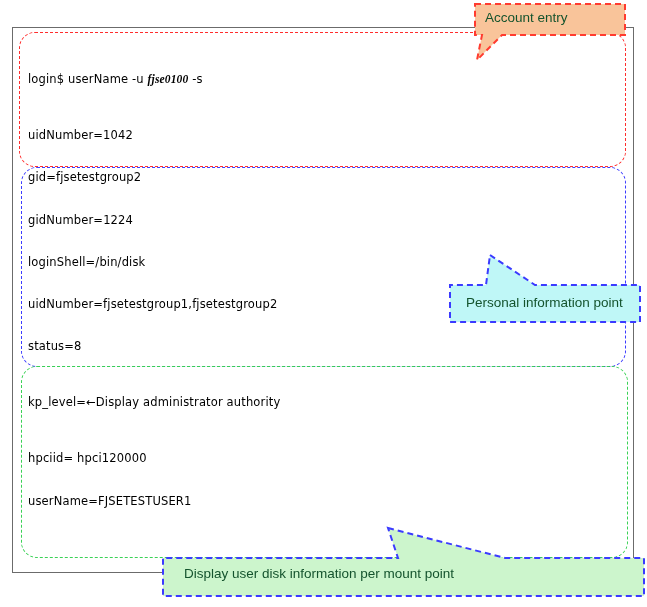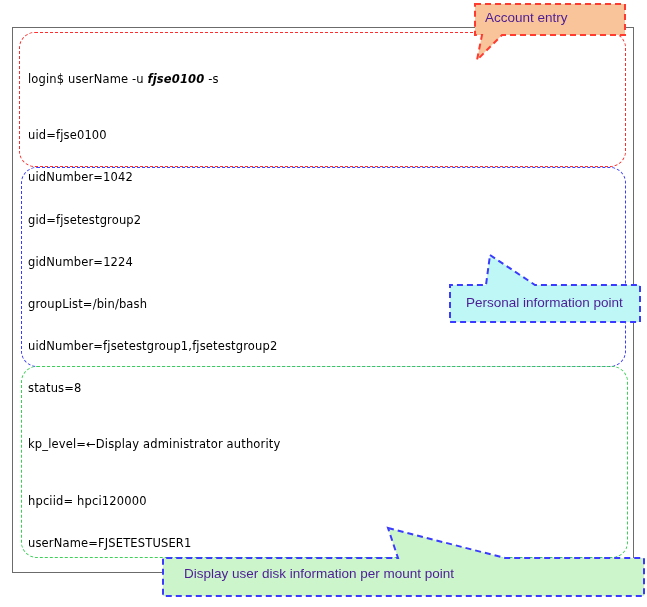--- a/index.html
+++ b/index.html
@@ -45,20 +45,21 @@
     line-height: 14.05px;
     color: #000000;
     letter-spacing: 0.15px;
     white-space: pre;
     z-index: 4;
   }
   .console-text .ln { display: block; height: 14.05px; }
   .console-text .em {
     font-style: italic;
     font-weight: bold;
+    font-family: Liberation Serif, serif;
   }
   .annot { }
 
   
   .group-box {
     position: absolute;
     box-sizing: border-box;
     border-style: dashed;
     border-width: 1.6px;
     border-radius: 16px;
@@ -84,21 +85,21 @@
   
   .callout {
     position: absolute;
     box-sizing: border-box;
     z-index: 6;
   }
   .callout .callout-label {
     position: absolute;
     font-family: "Liberation Sans", sans-serif;
     font-size: 13.5px;
-    color: #4c1d95;
+    color: #14532d;
     white-space: nowrap;
   }
   .callout svg { display: block; }
 
   .callout-account   { left: 455px; top: 0px;   width: 192px; height: 66px; }
   .callout-account .callout-label   { left: 30px; top: 10px; }
 
   .callout-personal  { left: 440px; top: 252px; width: 207px; height: 102px; }
   .callout-personal .callout-label  { left: 26px; top: 43px; }
 
@@ -113,25 +114,24 @@
   <div class="terminal-frame"></div>
 
   <div class="group-box group-account"></div>
   <div class="group-box group-personal"></div>
   <div class="group-box group-disk"></div>
 
   <div class="console-text">
 
     <span class="ln"><span>login$ userName -u </span><span class="em">fjse0100</span><span> -s</span></span>
 
-    <span class="ln">uid=fjse0100</span>
     <span class="ln">uidNumber=1042</span>
     <span class="ln">gid=fjsetestgroup2</span>
     <span class="ln">gidNumber=1224</span>
-    <span class="ln">groupList=/bin/bash</span>
+    <span class="ln">loginShell=/bin/disk</span>
     <span class="ln">uidNumber=fjsetestgroup1,fjsetestgroup2</span>
     <span class="ln">status=8</span>
 
     <span class="ln"><span>kp_level=</span><span class="annot">←Display administrator authority</span></span>
 
     <span class="ln">hpciid= hpci120000</span>
     <span class="ln">userName=FJSETESTUSER1</span>
     
     
     

